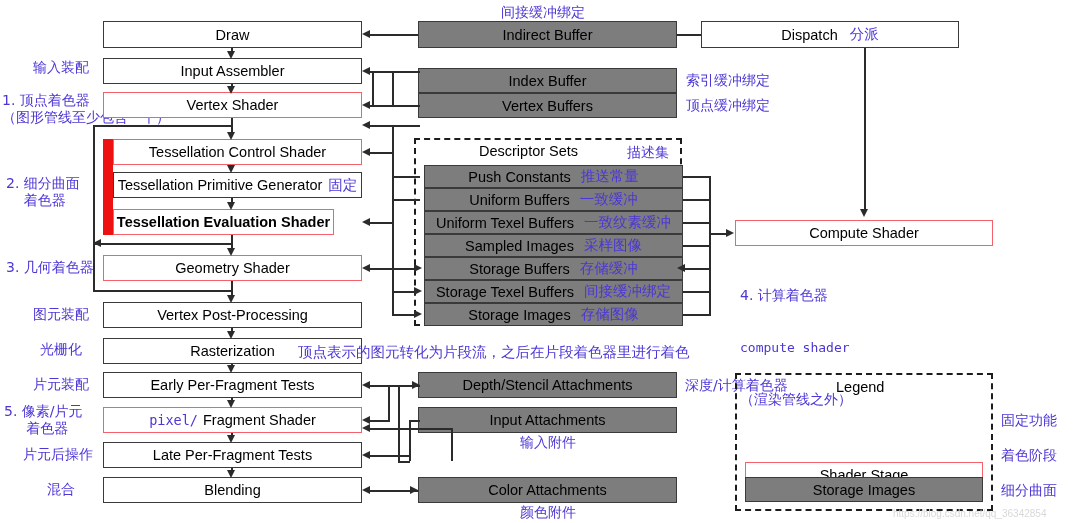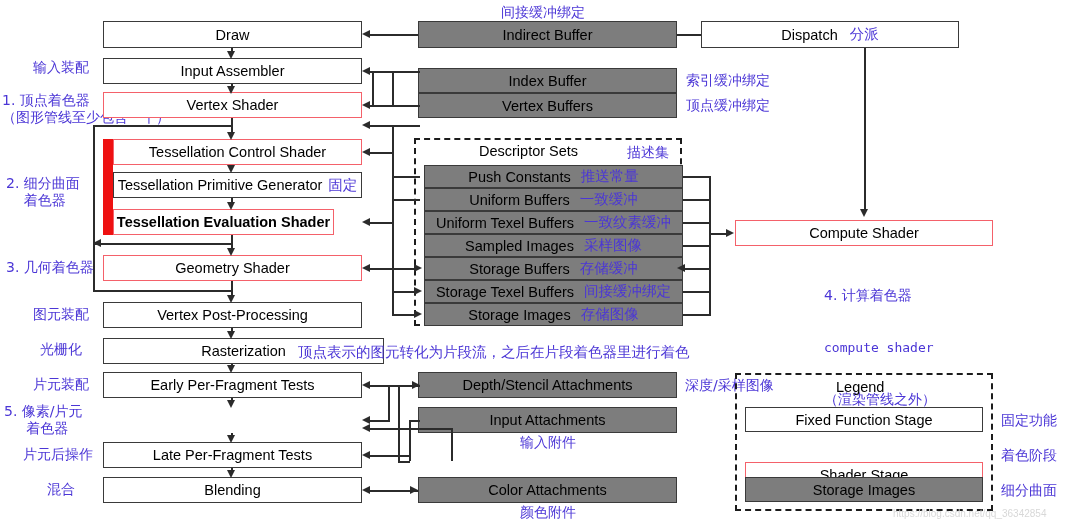--- a/index.html
+++ b/index.html
@@ -62,27 +62,31 @@
     <span>Tessellation Primitive Generator</span>
     <span class="inbox-cn" style="margin-left:6px;">固定</span>
   </div>
 
   <div class="box shader" style="left:113px;top:209px;width:221px;height:26px;font-weight:bold;">Tessellation Evaluation Shader</div>
   <div class="tessbar" style="left:103px;top:139px;width:10px;height:96px;"></div>
 
   <div class="box shader" style="left:103px;top:255px;width:259px;height:26px;">Geometry Shader</div>
   <div class="box" style="left:103px;top:302px;width:259px;height:26px;">Vertex Post-Processing</div>
 
-  <div class="box" style="left:103px;top:338px;width:281px;height:26px;overflow:visible;">
+  <div class="box" style="left:103px;top:338px;width:259px;height:26px;overflow:visible;">
     <span>Rasterization</span>
     <span class="inbox-cn" style="margin-left:6px;position:absolute;left:188px;top:4px;">顶点表示的图元转化为片段流，之后在片段着色器里进行着色</span>
   </div>
 
   <div class="box" style="left:103px;top:372px;width:259px;height:26px;">Early Per-Fragment Tests</div>
 
+  <div class="box shader" style="left:103px;top:407px;width:259px;height:26px;">
+    <span class="mono">pixel/</span>
+    <span style="margin-left:5px;">Fragment Shader</span>
+  </div>
 
   <div class="box" style="left:103px;top:442px;width:259px;height:26px;">Late Per-Fragment Tests</div>
   <div class="box" style="left:103px;top:477px;width:259px;height:26px;">Blending</div>
 
   <div class="ln v" style="left:231px;top:48px;height:6px;"></div>
   <div class="arw d" style="left:227px;top:51px;"></div>
   <div class="ln v" style="left:231px;top:84px;height:4px;"></div>
   <div class="arw d" style="left:227px;top:86px;"></div>
   <div class="ln v" style="left:231px;top:118px;height:17px;"></div>
   <div class="arw d" style="left:227px;top:132px;"></div>
@@ -135,21 +139,21 @@
   <div class="arw r" style="left:727px;top:30px;"></div>
 
   <div class="box" style="left:701px;top:21px;width:258px;height:27px;">
     <span>Dispatch</span>
     <span class="inbox-cn" style="margin-left:12px;">分派</span>
   </div>
   <div class="ln v" style="left:864px;top:48px;height:165px;"></div>
   <div class="arw d" style="left:860px;top:209px;"></div>
 
   <div class="box shader" style="left:735px;top:220px;width:258px;height:26px;">Compute Shader</div>
-  <div class="cn" style="left:824px;top:252px;line-height:1.25;">
+  <div class="cn" style="left:740px;top:252px;line-height:1.25;">
     <div>4. 计算着色器</div>
     <div class="mono" style="font-size:13px;">compute shader</div>
     <div>（渲染管线之外）</div>
   </div>
 
   <div class="dash" style="left:414px;top:138px;width:268px;height:188px;"></div>
   <div class="grouptitle" style="left:479px;top:143px;">Descriptor Sets</div>
   <div class="cn" style="left:627px;top:144px;">描述集</div>
 
   <div class="box storage" style="left:424px;top:165px;width:259px;height:23px;">
@@ -206,21 +210,21 @@
   <div class="ln h" style="left:683px;top:222px;width:28px;"></div>
   <div class="ln h" style="left:683px;top:245px;width:28px;"></div>
   <div class="ln h" style="left:685px;top:268px;width:26px;"></div>
   <div class="arw l" style="left:677px;top:264px;"></div>
   <div class="ln h" style="left:683px;top:291px;width:28px;"></div>
   <div class="ln h" style="left:683px;top:314px;width:28px;"></div>
   <div class="ln h" style="left:709px;top:233px;width:18px;"></div>
   <div class="arw r" style="left:726px;top:229px;"></div>
 
   <div class="box storage" style="left:418px;top:372px;width:259px;height:26px;">Depth/Stencil Attachments</div>
-  <div class="cn" style="left:685px;top:377px;">深度/采样图像</div>
+  <div class="cn" style="left:685px;top:377px;">深度/计算着色器</div>
 
   <div class="box storage" style="left:418px;top:407px;width:259px;height:26px;">Input Attachments</div>
   <div class="cn ctr" style="left:473px;top:434px;width:150px;">输入附件</div>
 
   <div class="box storage" style="left:418px;top:477px;width:259px;height:26px;">Color Attachments</div>
   <div class="cn ctr" style="left:473px;top:504px;width:150px;">颜色附件</div>
 
   <div class="ln v" style="left:398px;top:385px;height:76px;"></div>
   <div class="ln h" style="left:398px;top:385px;width:22px;"></div>
   <div class="arw r" style="left:412px;top:381px;"></div>
@@ -237,21 +241,20 @@
   <div class="ln h" style="left:370px;top:428px;width:82px;"></div>
   <div class="arw l" style="left:362px;top:424px;"></div>
   <div class="ln v" style="left:451px;top:428px;height:33px;"></div>
   <div class="ln h" style="left:370px;top:490px;width:48px;"></div>
   <div class="arw l" style="left:362px;top:486px;"></div>
   <div class="arw r" style="left:410px;top:486px;"></div>
 
   <div class="dash" style="left:735px;top:373px;width:258px;height:138px;"></div>
   <div class="grouptitle" style="left:836px;top:379px;">Legend</div>
 
-  <div class="box" style="left:745px;top:407px;width:238px;height:25px;">Fixed Function Stage</div>
   <div class="cn" style="left:1001px;top:412px;">固定功能</div>
 
   <div class="box shader" style="left:745px;top:462px;width:238px;height:25px;">Shader Stage</div>
   <div class="cn" style="left:1001px;top:447px;">着色阶段</div>
 
   <div class="box storage" style="left:745px;top:477px;width:238px;height:25px;">Storage Images</div>
   <div class="cn" style="left:1001px;top:482px;">细分曲面</div>
 
   <div class="wm" style="left:893px;top:508px;">https://blog.csdn.net/qq_36342854</div>
 

